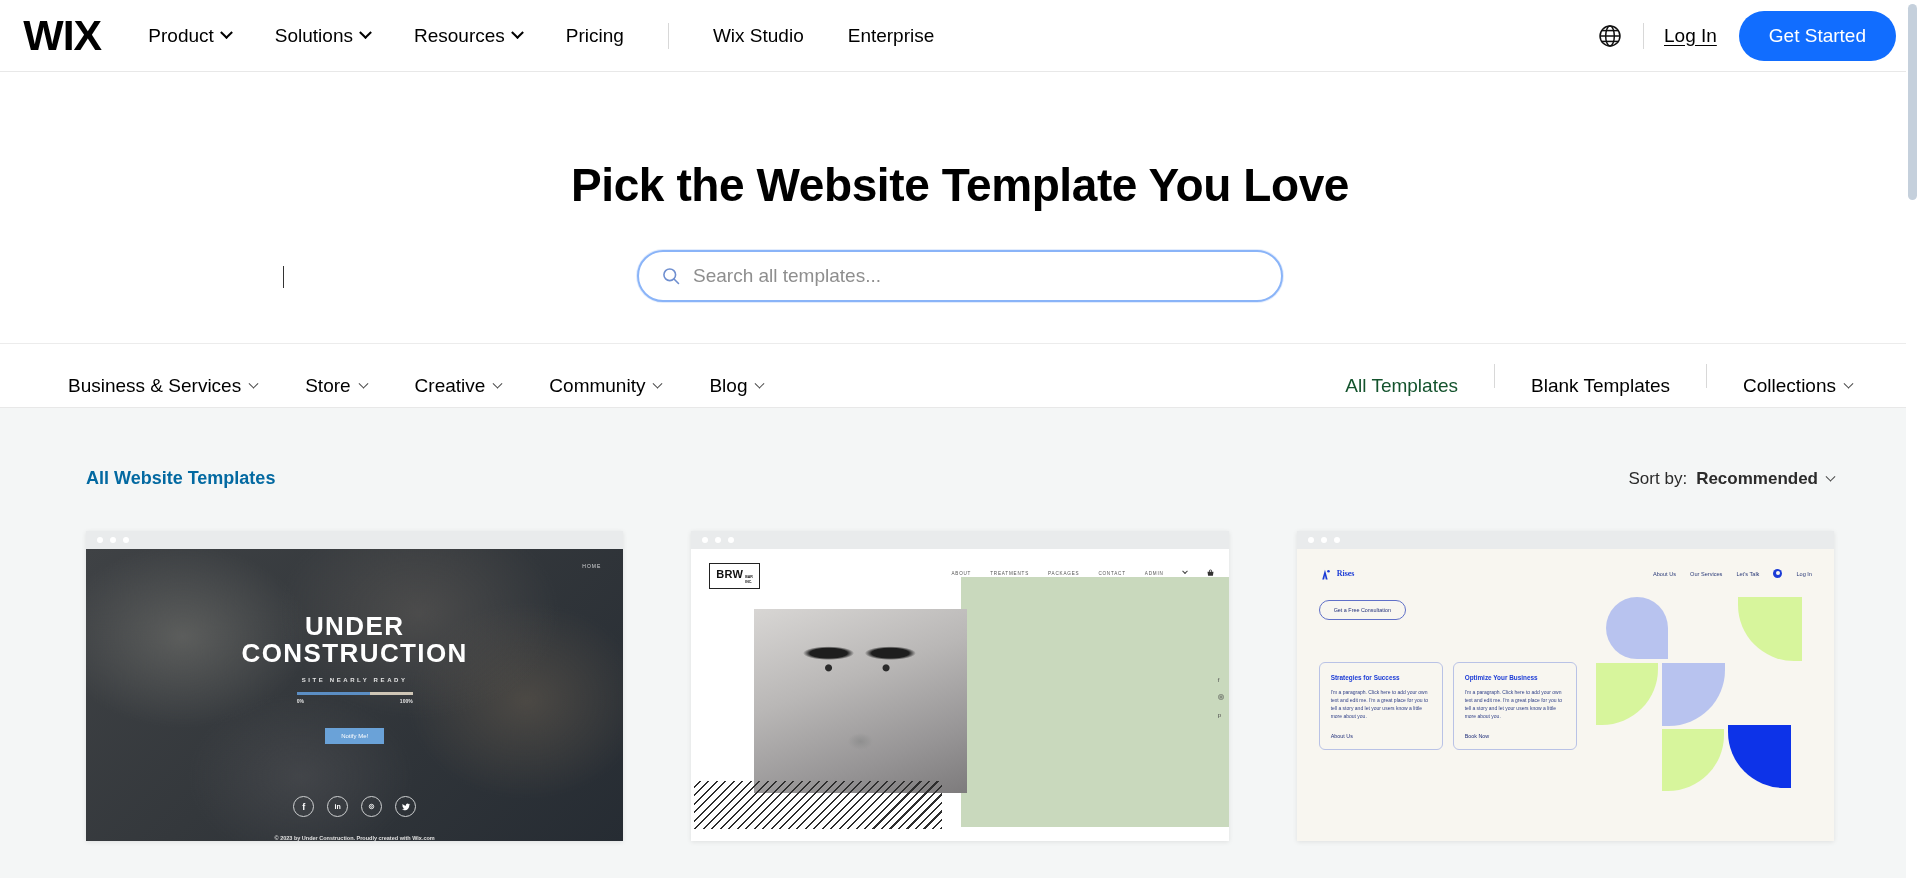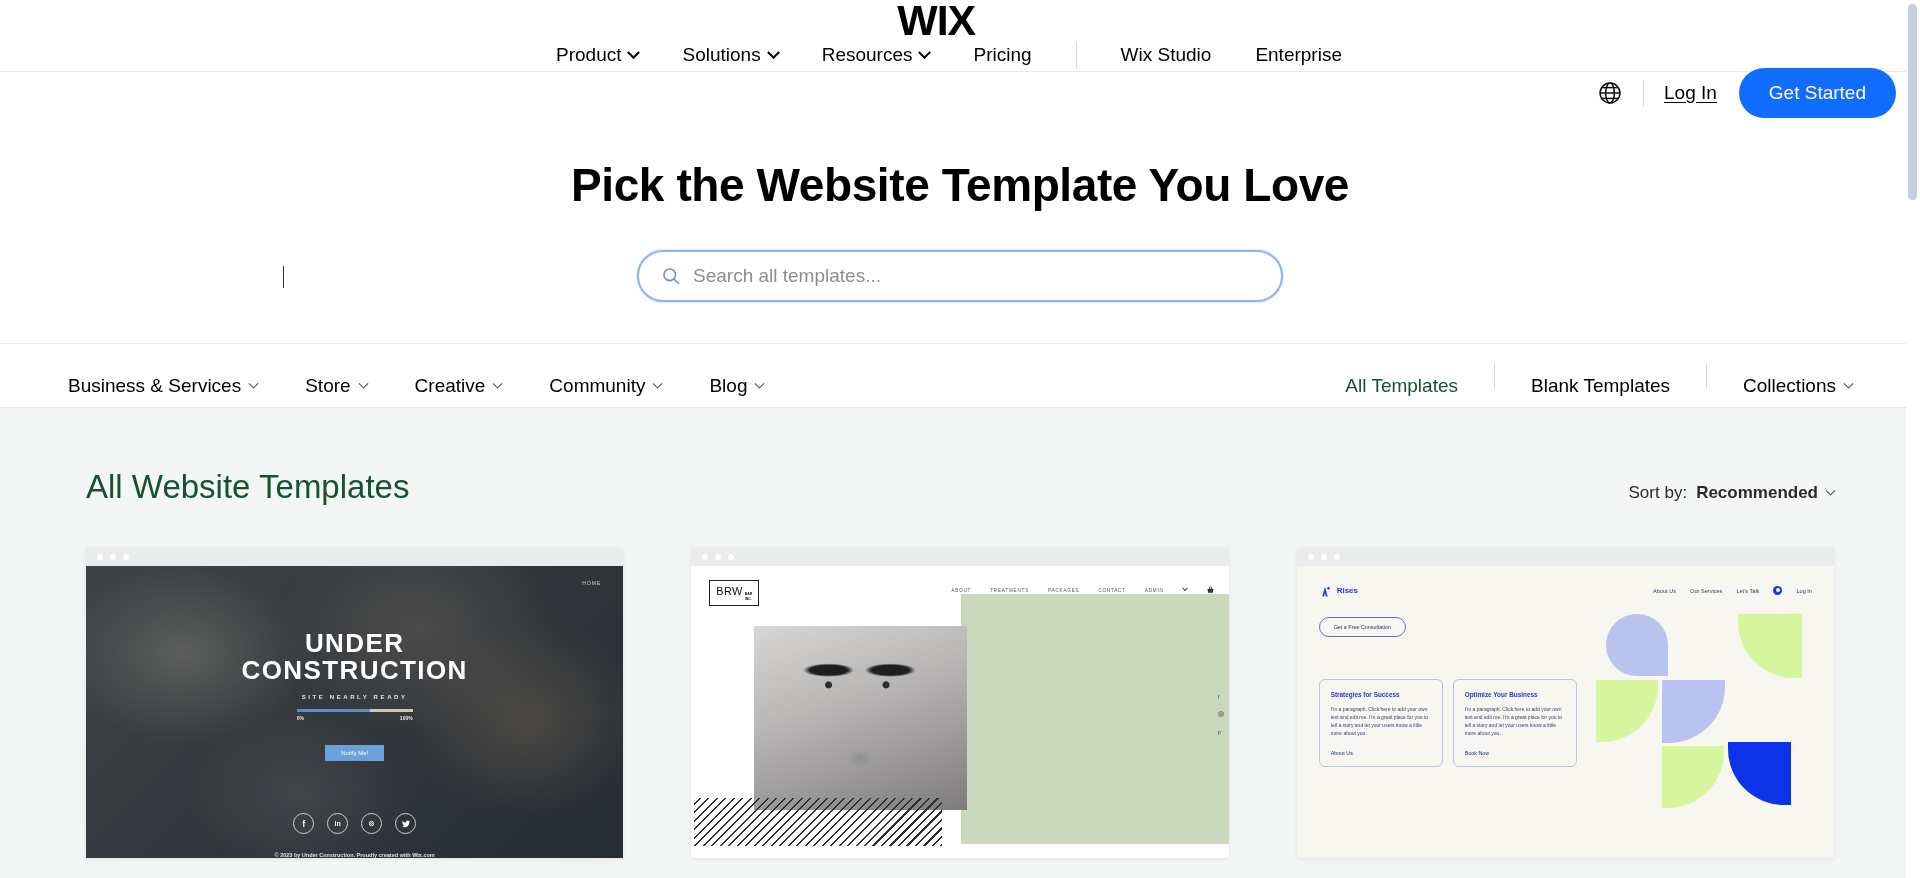--- a/index.html
+++ b/index.html
@@ -11,21 +11,21 @@
   }
   body { position: relative; }
 
   
   .topnav {
     height: 72px; width: 1920px;
     background: #fff;
     border-bottom: 1px solid #e8e8e8;
     display: flex; align-items: center;
     padding: 0 24px 0 24px;
-    position: relative; z-index: 20; flex-direction: column;
+    position: relative; z-index: 20;
   }
   .wix-logo {
     font-size: 42px; font-weight: 700; letter-spacing: -1px;
     color: #000; line-height: 1; margin-right: 48px;
     font-family: "Liberation Sans", sans-serif;
     transform: scaleX(1.02);
   }
   .nav-links { display: flex; align-items: center; gap: 0; }
   .nav-link {
     font-size: 19px; color: #000; padding: 0 22px;
@@ -106,21 +106,21 @@
 
   
   .content {
     background: #f4f6f6; width: 1920px; height: 470px;
     padding: 0 86px;
   }
   .content-head {
     display: flex; align-items: baseline;
     padding-top: 60px;
   }
-  .section-title { font-size: 33px; color: #14532d; font-weight: 400; }
+  .section-title { font-size: 18px; color: #0369a1; font-weight: 700; }
   .sort-wrap {
     margin-left: auto; display: flex; align-items: center; gap: 9px;
     font-size: 17px; color: #2b2b2b; cursor: pointer;
   }
   .sort-value { font-weight: 700; }
 
   
   .grid {
     display: flex; gap: 68px; margin-top: 42px;
   }
@@ -188,21 +188,21 @@
   .brw { height: 100%; background: #fff; position: relative; }
   .brw-green {
     position: absolute; left: 270px; top: 28px; width: 272px; height: 250px;
     background: #c9d9bd;
   }
   .brw-logo {
     position: absolute; left: 18px; top: 14px;
     border: 1.5px solid #222; padding: 4px 6px;
     display: flex; align-items: baseline; gap: 2px;
   }
-  .brw-logo-main { font-size: 11px; font-weight: 400; color: #111; letter-spacing: .3px;}
+  .brw-logo-main { font-size: 11px; font-weight: 700; color: #111; letter-spacing: .3px;}
   .brw-logo-sub { font-size: 3.5px; font-weight: 700; color: #111; line-height: 1.3; }
   .brw-nav {
     position: absolute; right: 14px; top: 20px;
     display: flex; align-items: center; gap: 19px;
     font-size: 4.6px; color: #555; letter-spacing: .8px;
   }
   .brw-cart { width: 9px; height: 9px; position: relative; }
   .brw-photo {
     position: absolute; left: 63px; top: 60px; width: 213px; height: 184px;
     background:
@@ -239,21 +239,21 @@
   }
   .brw-side {
     position: absolute; right: 5px; top: 128px;
     display: flex; flex-direction: column; gap: 11px;
     color: #4a4a4a; font-size: 6px;
   }
 
   
   .rises { height: 100%; background: #f8f6f0; position: relative; padding: 18px 22px; }
   .rises-head { display: flex; align-items: center; }
-  .rises-logo { display: flex; align-items: center; gap: 5px; }
+  .rises-logo { display: flex; align-items: center; gap: 5px; font-family: Liberation Serif, serif; }
   .rises-mark { width: 13px; height: 13px; }
   .rises-name { font-size: 8px; font-weight: 700; color: #1b3bd6; }
   .rises-nav {
     margin-left: auto; display: flex; align-items: center; gap: 14px;
     font-size: 5.6px; color: #2a3a78;
   }
   .rises-avatar {
     width: 9px; height: 9px; border-radius: 50%; background: #1b3bd6;
     position: relative; flex: none;
   }

